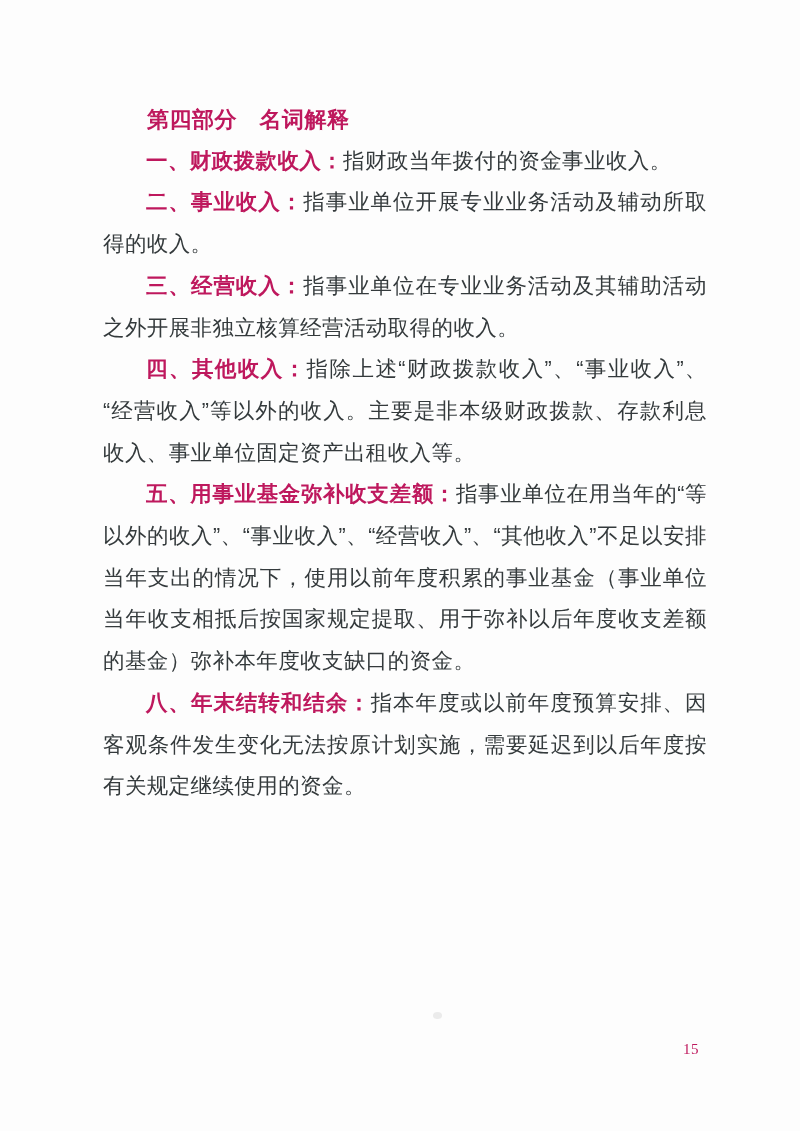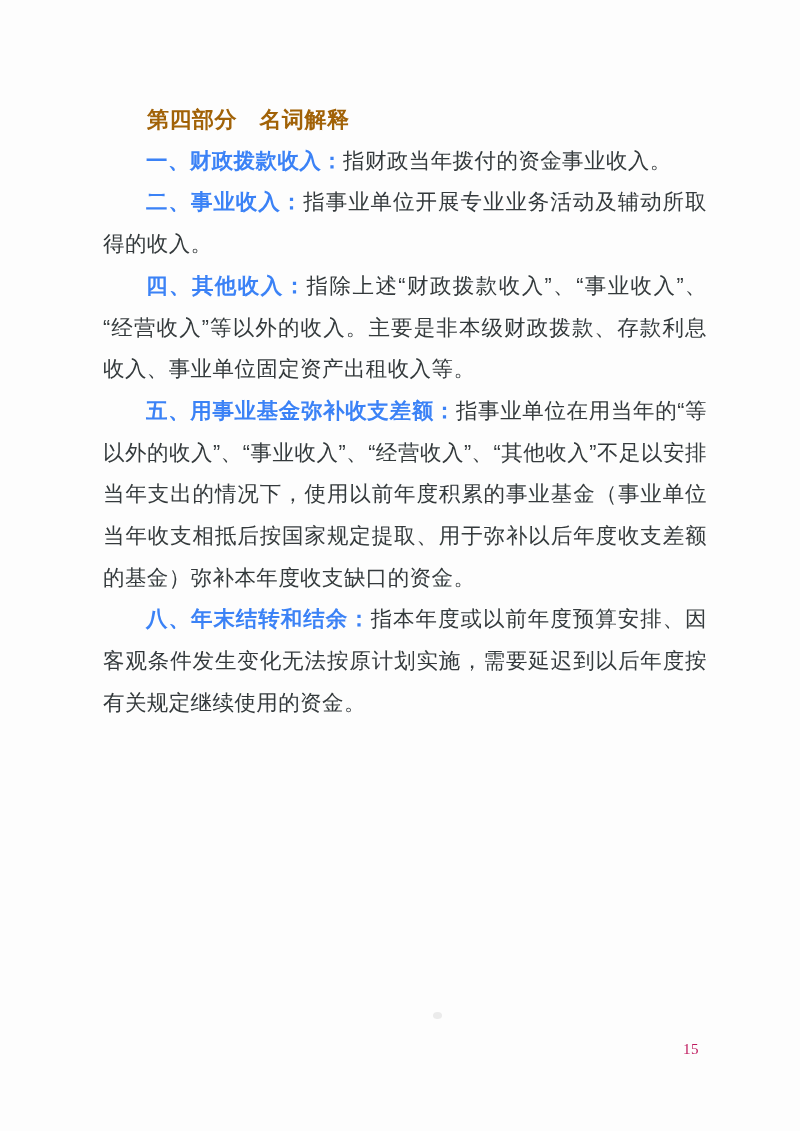--- a/index.html
+++ b/index.html
@@ -19,38 +19,38 @@
     position: absolute;
     left: 103px;
     top: 99px;
     width: 604px;
     color: #343a3c;
   }
   .heading {
     margin: 0;
     font-size: 22px;
     font-weight: bold;
-    color: #a16207;
+    color: #be185d;
     line-height: 41.7px;
     text-indent: 2em;
     letter-spacing: 0.5px;
     white-space: pre;
   }
   .para {
     margin: 0;
     font-size: 21.5px;
     line-height: 41.7px;
     text-indent: 2em;
     text-align: justify;
     letter-spacing: 0.4px;
     color: #343a3c;
   }
   .term {
     font-weight: bold;
-    color: #3b82f6;
+    color: #be185d;
   }
   .definition {
     font-weight: normal;
   }
   .page-number {
     position: absolute;
     left: 683px;
     top: 1041px;
     font-family: "Liberation Serif", serif;
     font-size: 15px;
@@ -73,20 +73,21 @@
 
 <div class="page">
   <div class="content">
 
     <h1 class="heading">第四部分　名词解释</h1>
 
     <p class="para"><span class="term">一、财政拨款收入：</span><span class="definition">指财政当年拨付的资金事业收入。</span></p>
 
     <p class="para"><span class="term">二、事业收入：</span><span class="definition">指事业单位开展专业业务活动及辅动所取得的收入。</span></p>
 
+    <p class="para"><span class="term">三、经营收入：</span><span class="definition">指事业单位在专业业务活动及其辅助活动之外开展非独立核算经营活动取得的收入。</span></p>
 
     <p class="para"><span class="term">四、其他收入：</span><span class="definition">指除上述“财政拨款收入”、“事业收入”、“经营收入”等以外的收入。主要是非本级财政拨款、存款利息收入、事业单位固定资产出租收入等。</span></p>
 
     <p class="para"><span class="term">五、用事业基金弥补收支差额：</span><span class="definition">指事业单位在用当年的“等以外的收入”、“事业收入”、“经营收入”、“其他收入”不足以安排当年支出的情况下，使用以前年度积累的事业基金（事业单位当年收支相抵后按国家规定提取、用于弥补以后年度收支差额的基金）弥补本年度收支缺口的资金。</span></p>
 
 
 
     <p class="para"><span class="term">八、年末结转和结余：</span><span class="definition">指本年度或以前年度预算安排、因客观条件发生变化无法按原计划实施，需要延迟到以后年度按有关规定继续使用的资金。</span></p>
 
   </div>

